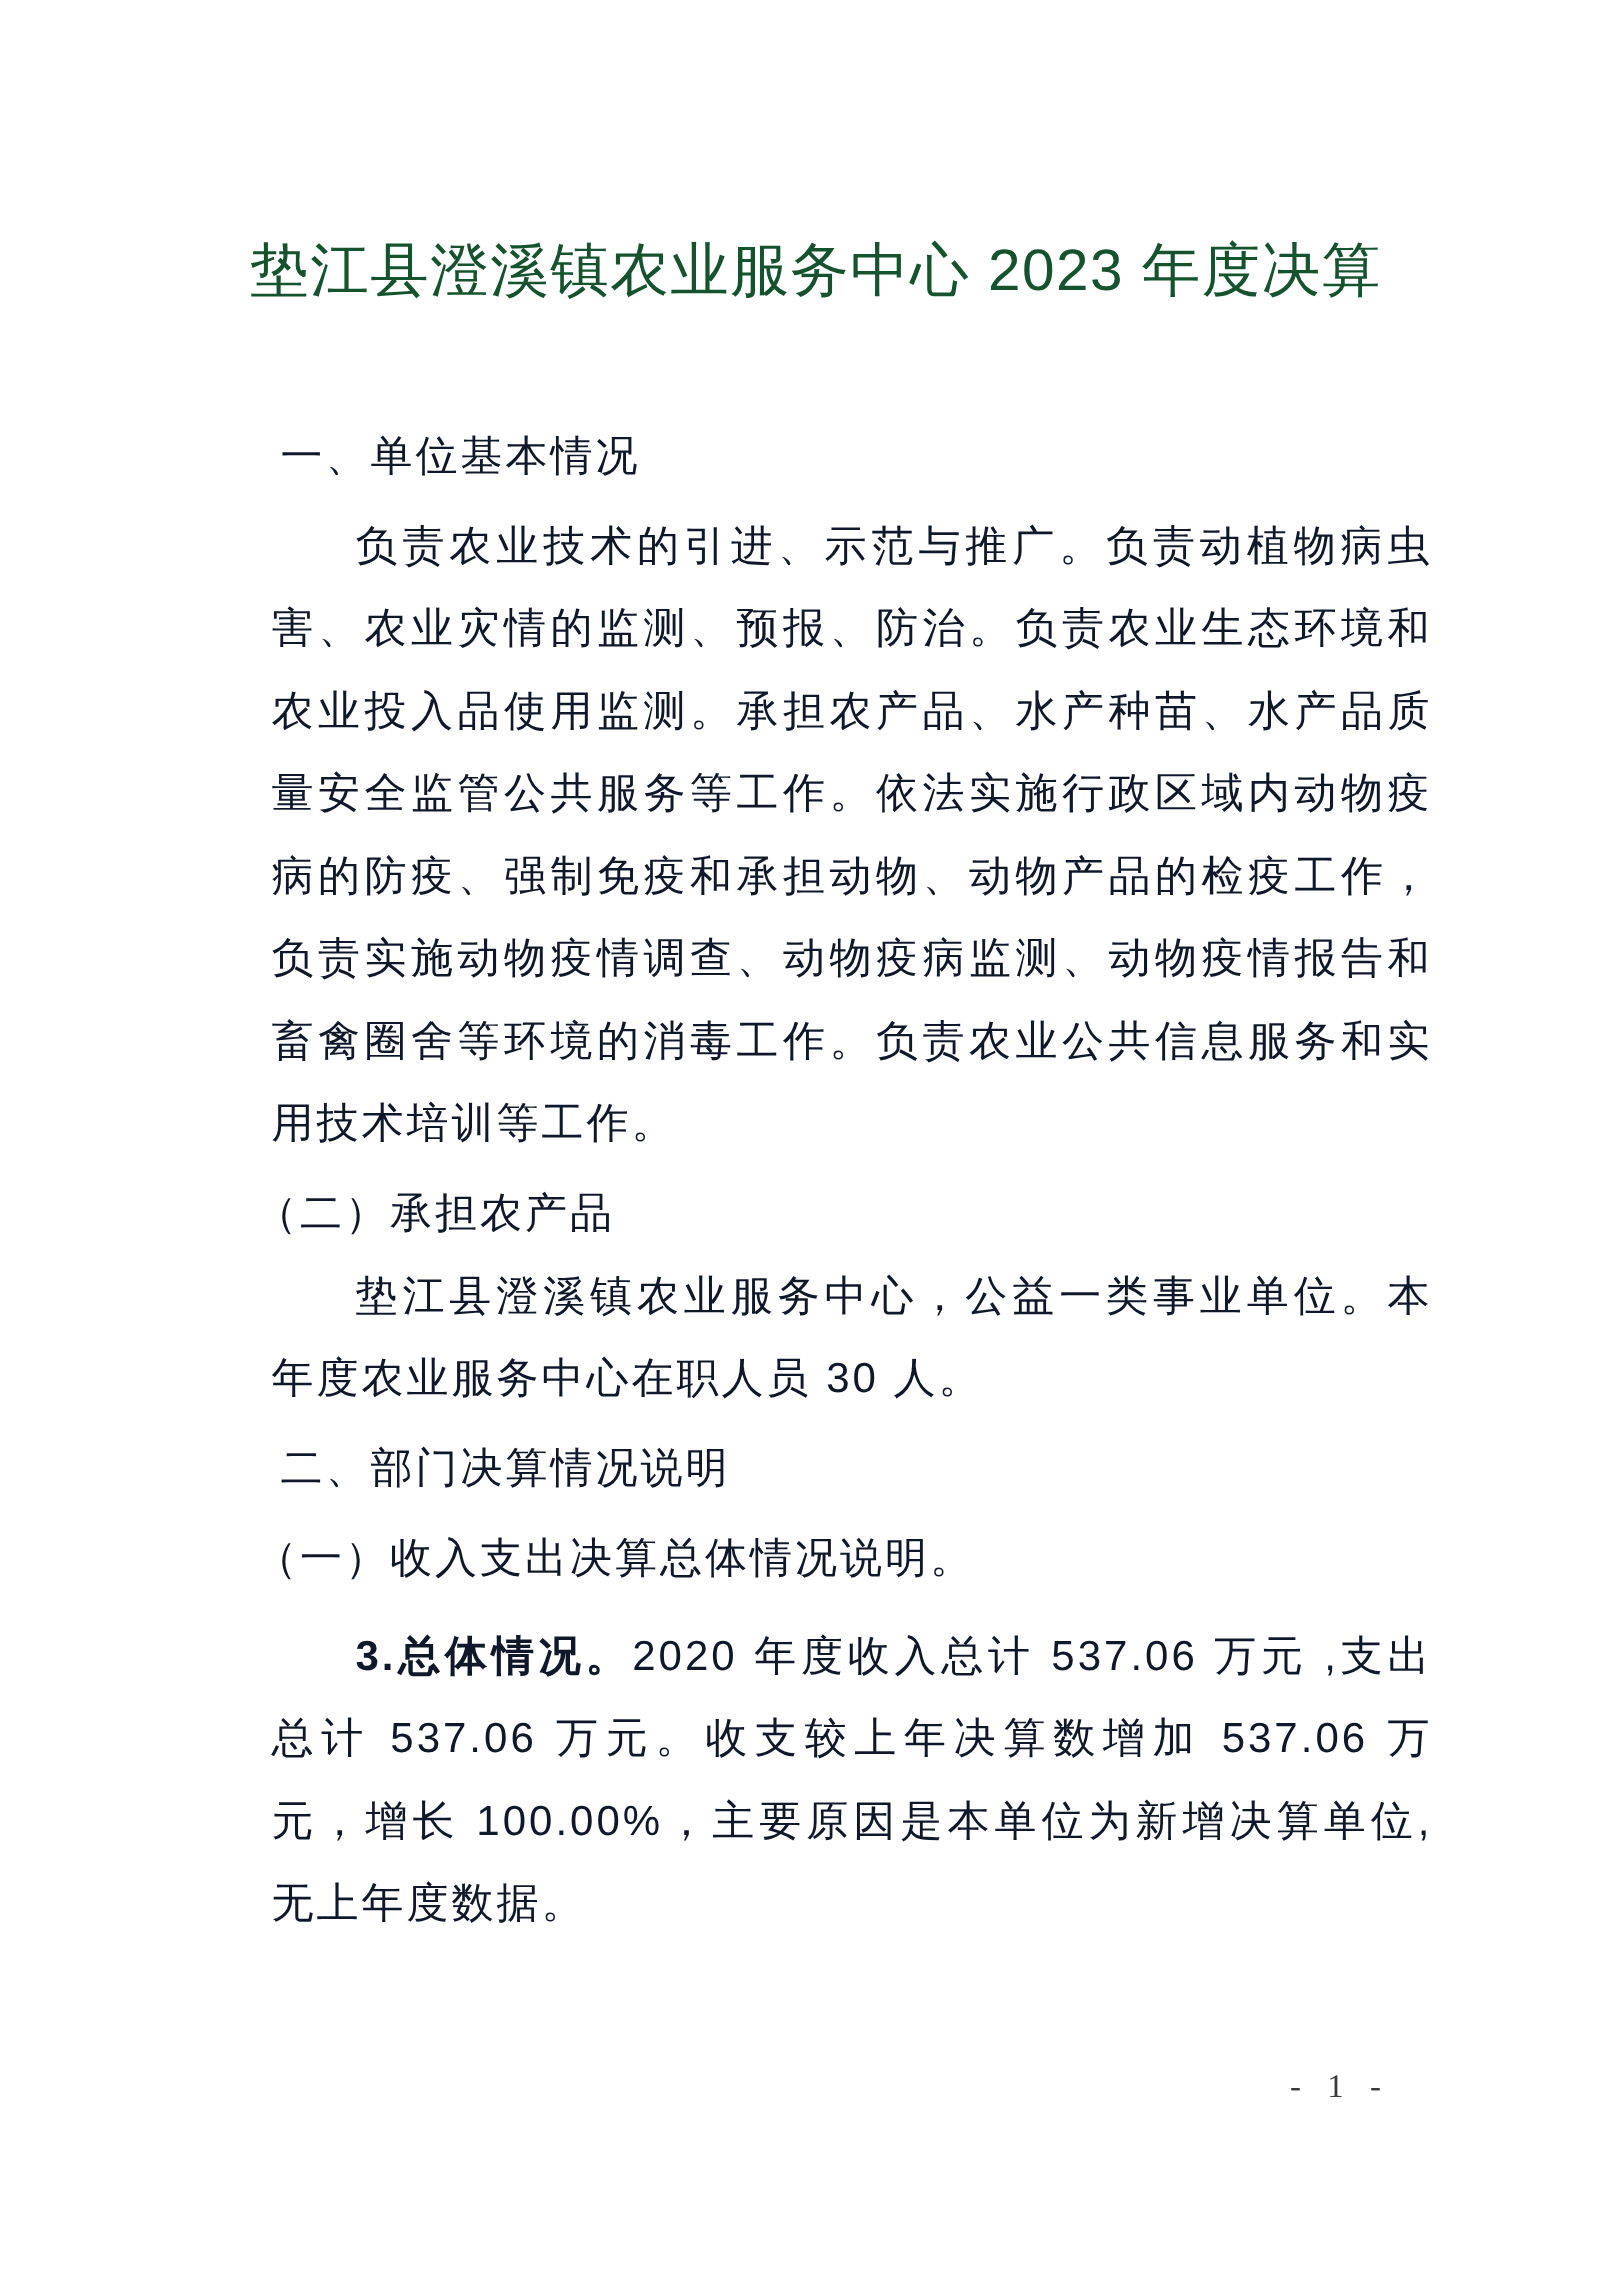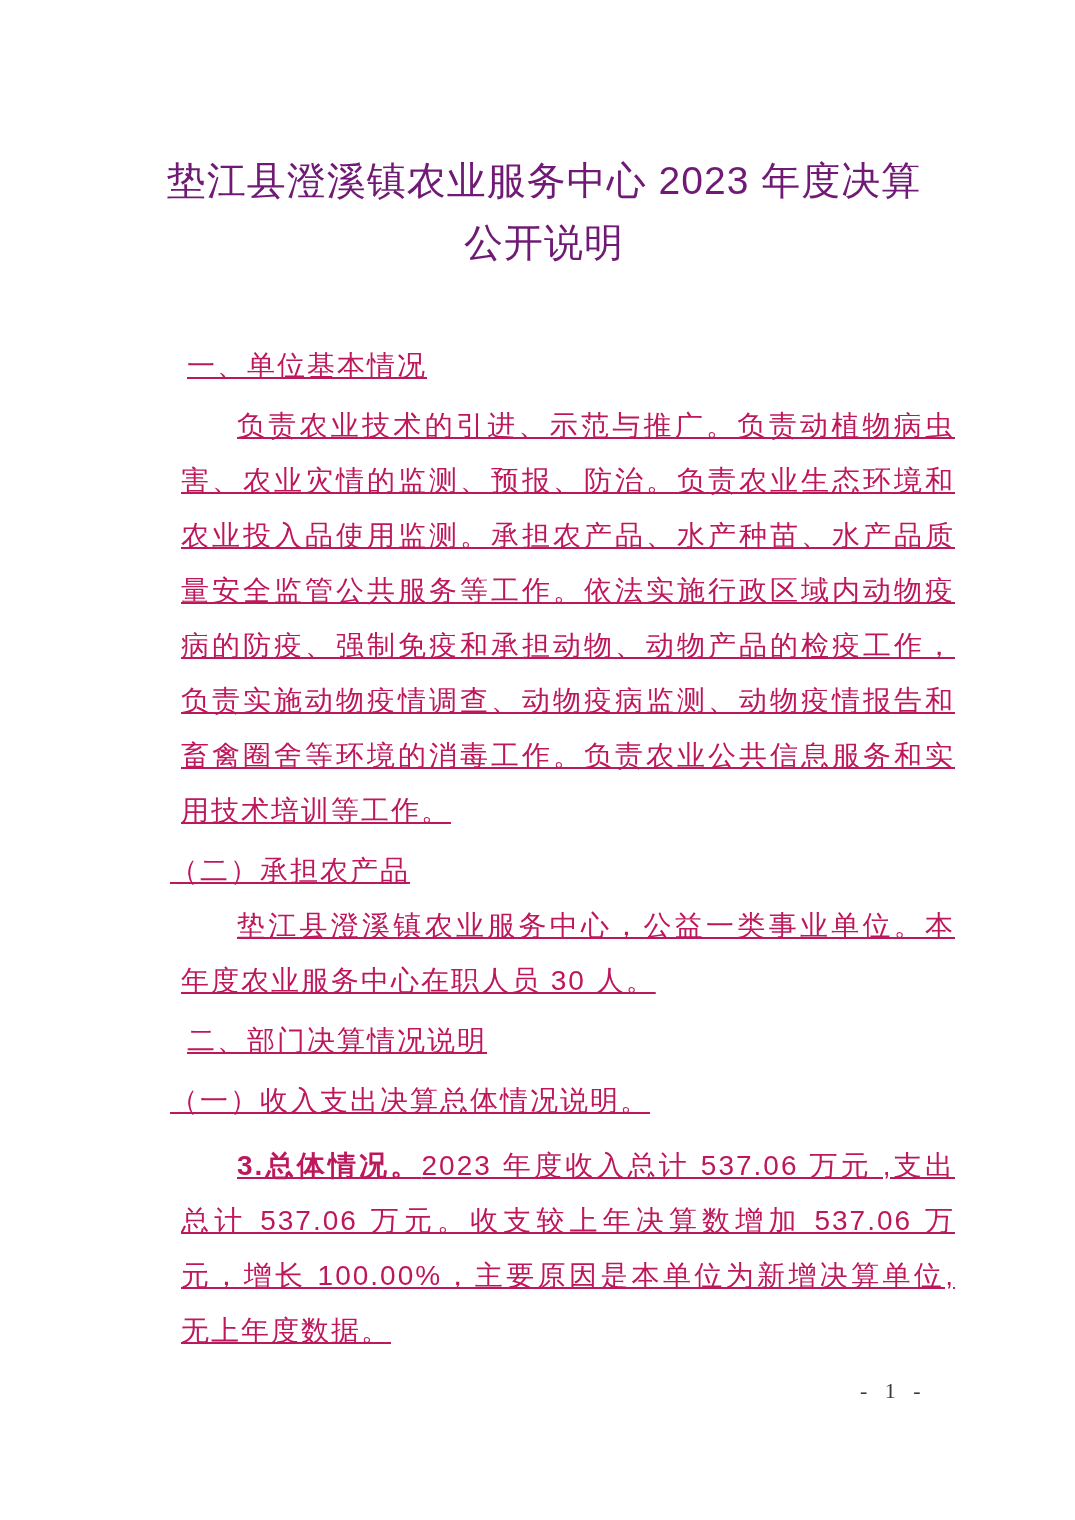--- a/index.html
+++ b/index.html
@@ -22,29 +22,28 @@
     top: 150px;
     width: 822px;
   }
 
   .doc-title {
     font-size: 39px;
     line-height: 62px;
     font-weight: normal;
     text-align: center;
     letter-spacing: 1px;
-    color: #701a75;
+    color: #14532d;
   }
 
   .h1, .h2, .para {
     font-size: 28px;
     line-height: 55px;
     letter-spacing: 2px;
-    color: #be185d;
-    text-decoration: underline;
+    color: #0f172a;
   }
 
   .h1 { padding-left: 54px; }
   .h2 { padding-left: 37px; }
 
   .para {
     text-indent: 56px;
     text-align: justify;
     margin-left: 48px;
   }
@@ -67,36 +66,35 @@
   }
 </style>
 </head>
 <body>
 
 <div class="page">
   <div class="content">
 
     <h1 class="doc-title">
       <span>垫江县澄溪镇农业服务中心 2023 年度决算</span><br>
-      <span>公开说明</span>
     </h1>
 
     <div class="h1 mt-title">一、单位基本情况</div>
 
 
     <p class="para mt-sm">负责农业技术的引进、示范与推广。负责动植物病虫害、农业灾情的监测、预报、防治。负责农业生态环境和农业投入品使用监测。承担农产品、水产种苗、水产品质量安全监管公共服务等工作。依法实施行政区域内动物疫病的防疫、强制免疫和承担动物、动物产品的检疫工作，负责实施动物疫情调查、动物疫病监测、动物疫情报告和畜禽圈舍等环境的消毒工作。负责农业公共信息服务和实用技术培训等工作。</p>
 
     <div class="h2 mt-sm">（二）承担农产品</div>
 
     <p class="para">垫江县澄溪镇农业服务中心，公益一类事业单位。本年度农业服务中心在职人员 30 人。</p>
 
     <div class="h1 mt-sm">二、部门决算情况说明</div>
 
     <div class="h2 mt-sm">（一）收入支出决算总体情况说明。</div>
 
     <p class="para mt-md">
-      <span class="lead-bold">3.总体情况。</span><span>2023 年度收入总计 537.06 万元 ,支出总计 537.06 万元。收支较上年决算数增加 537.06 万元，增长 100.00%，主要原因是本单位为新增决算单位,无上年度数据。</span>
+      <span class="lead-bold">3.总体情况。</span><span>2020 年度收入总计 537.06 万元 ,支出总计 537.06 万元。收支较上年决算数增加 537.06 万元，增长 100.00%，主要原因是本单位为新增决算单位,无上年度数据。</span>
     </p>
 
   </div>
 
   <div class="page-number">- 1 -</div>
 </div>
 
 </body></html>

